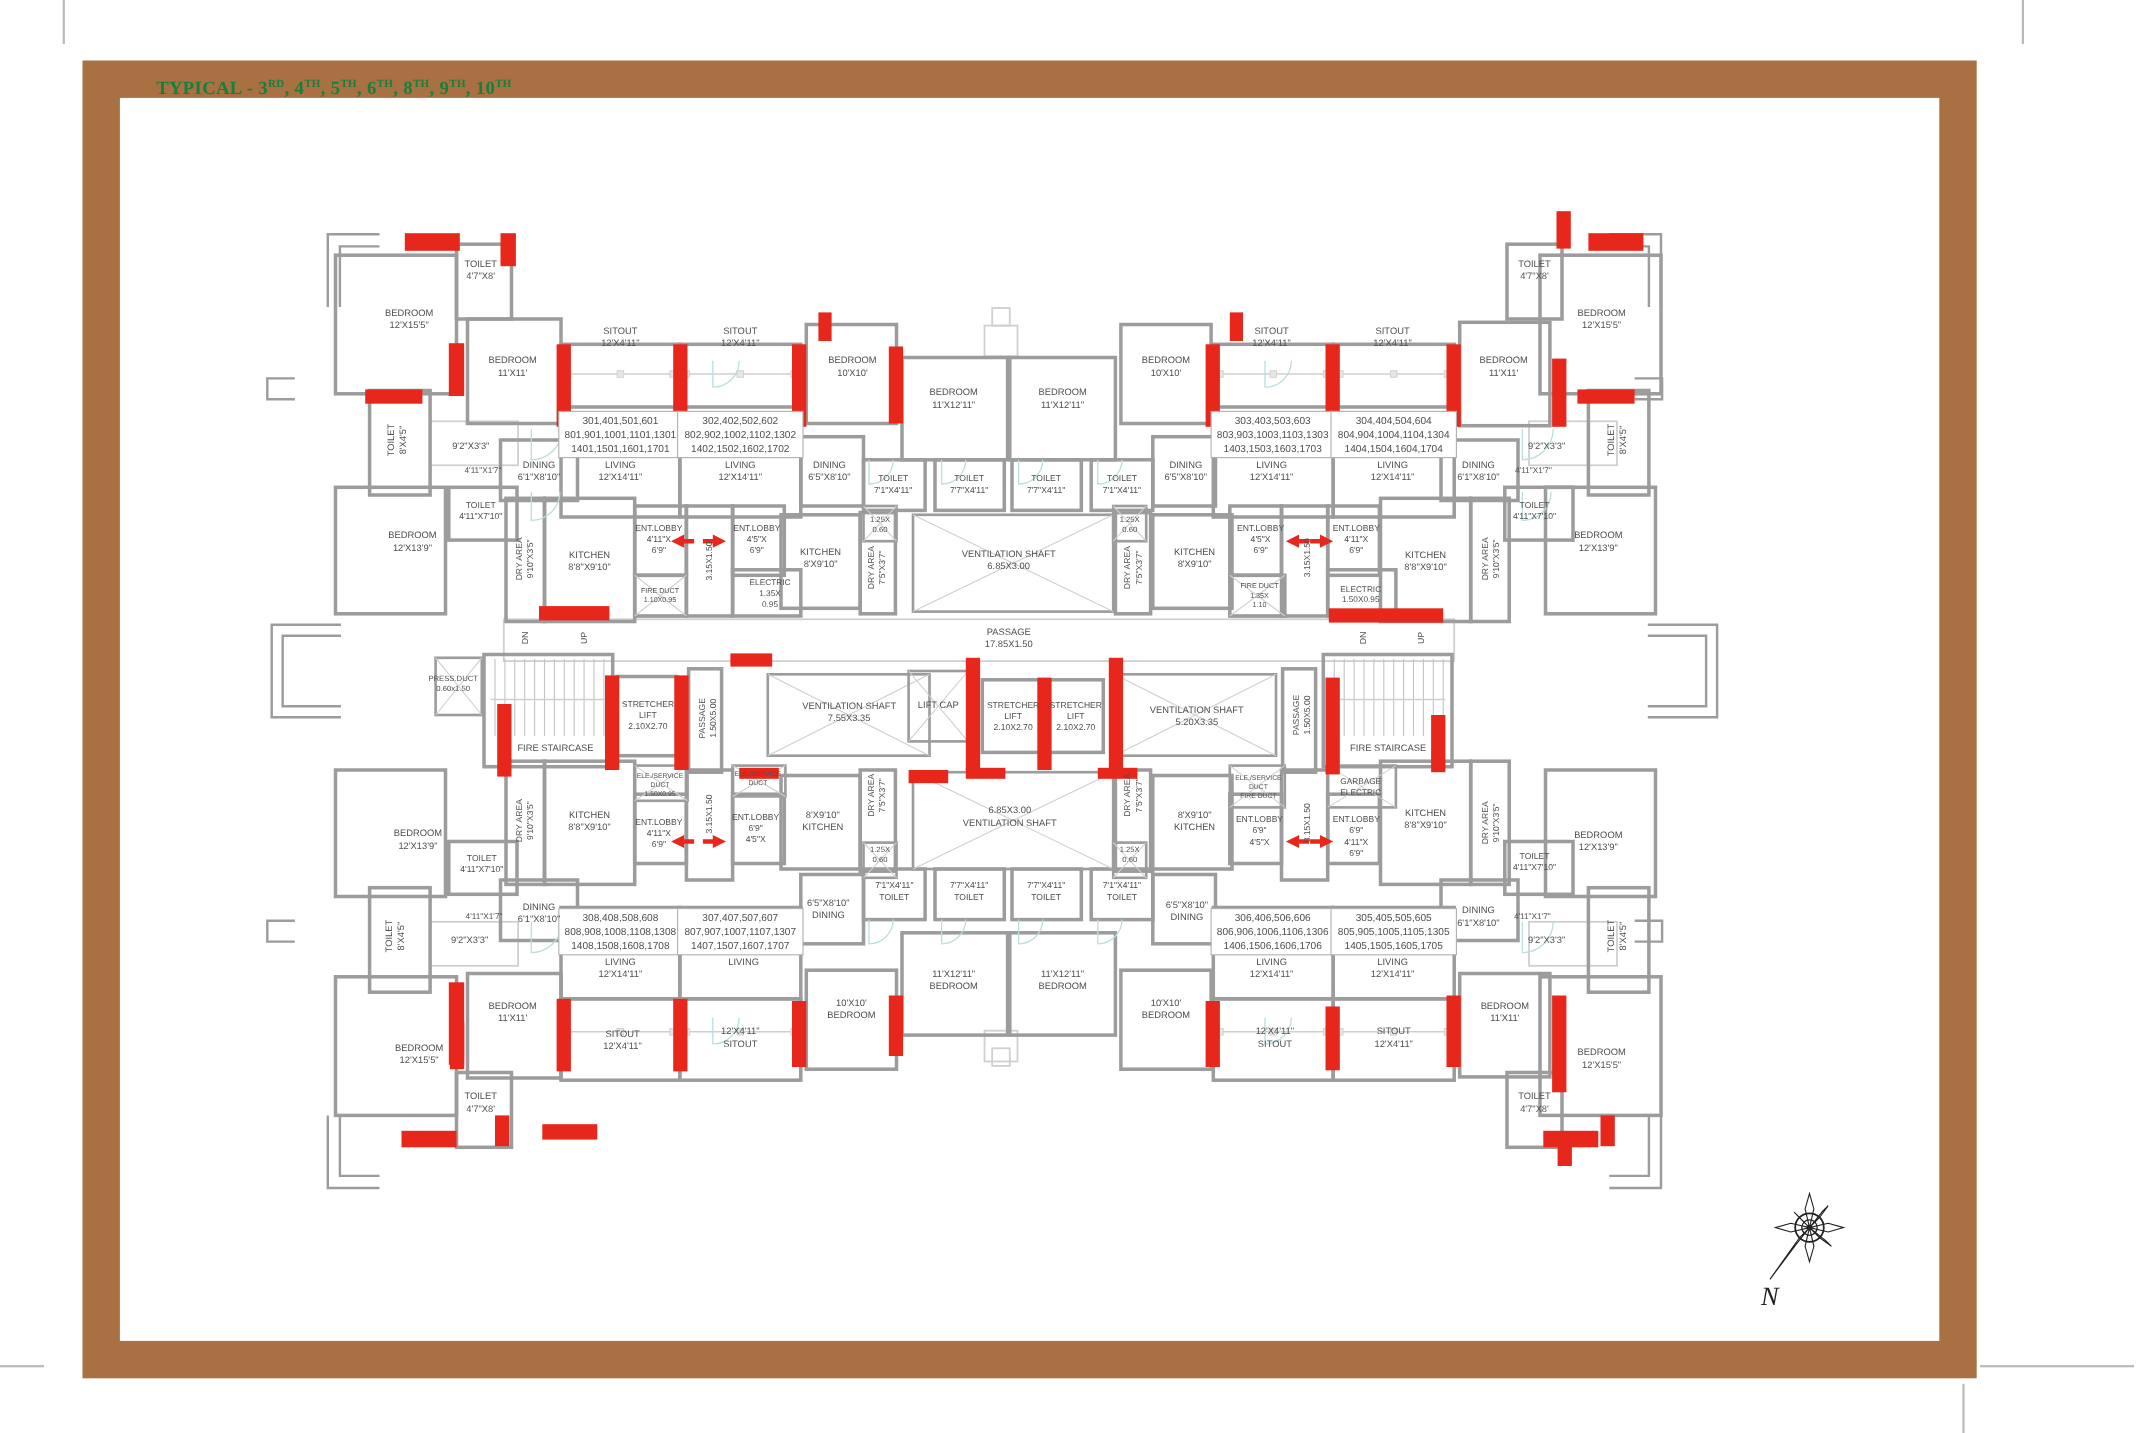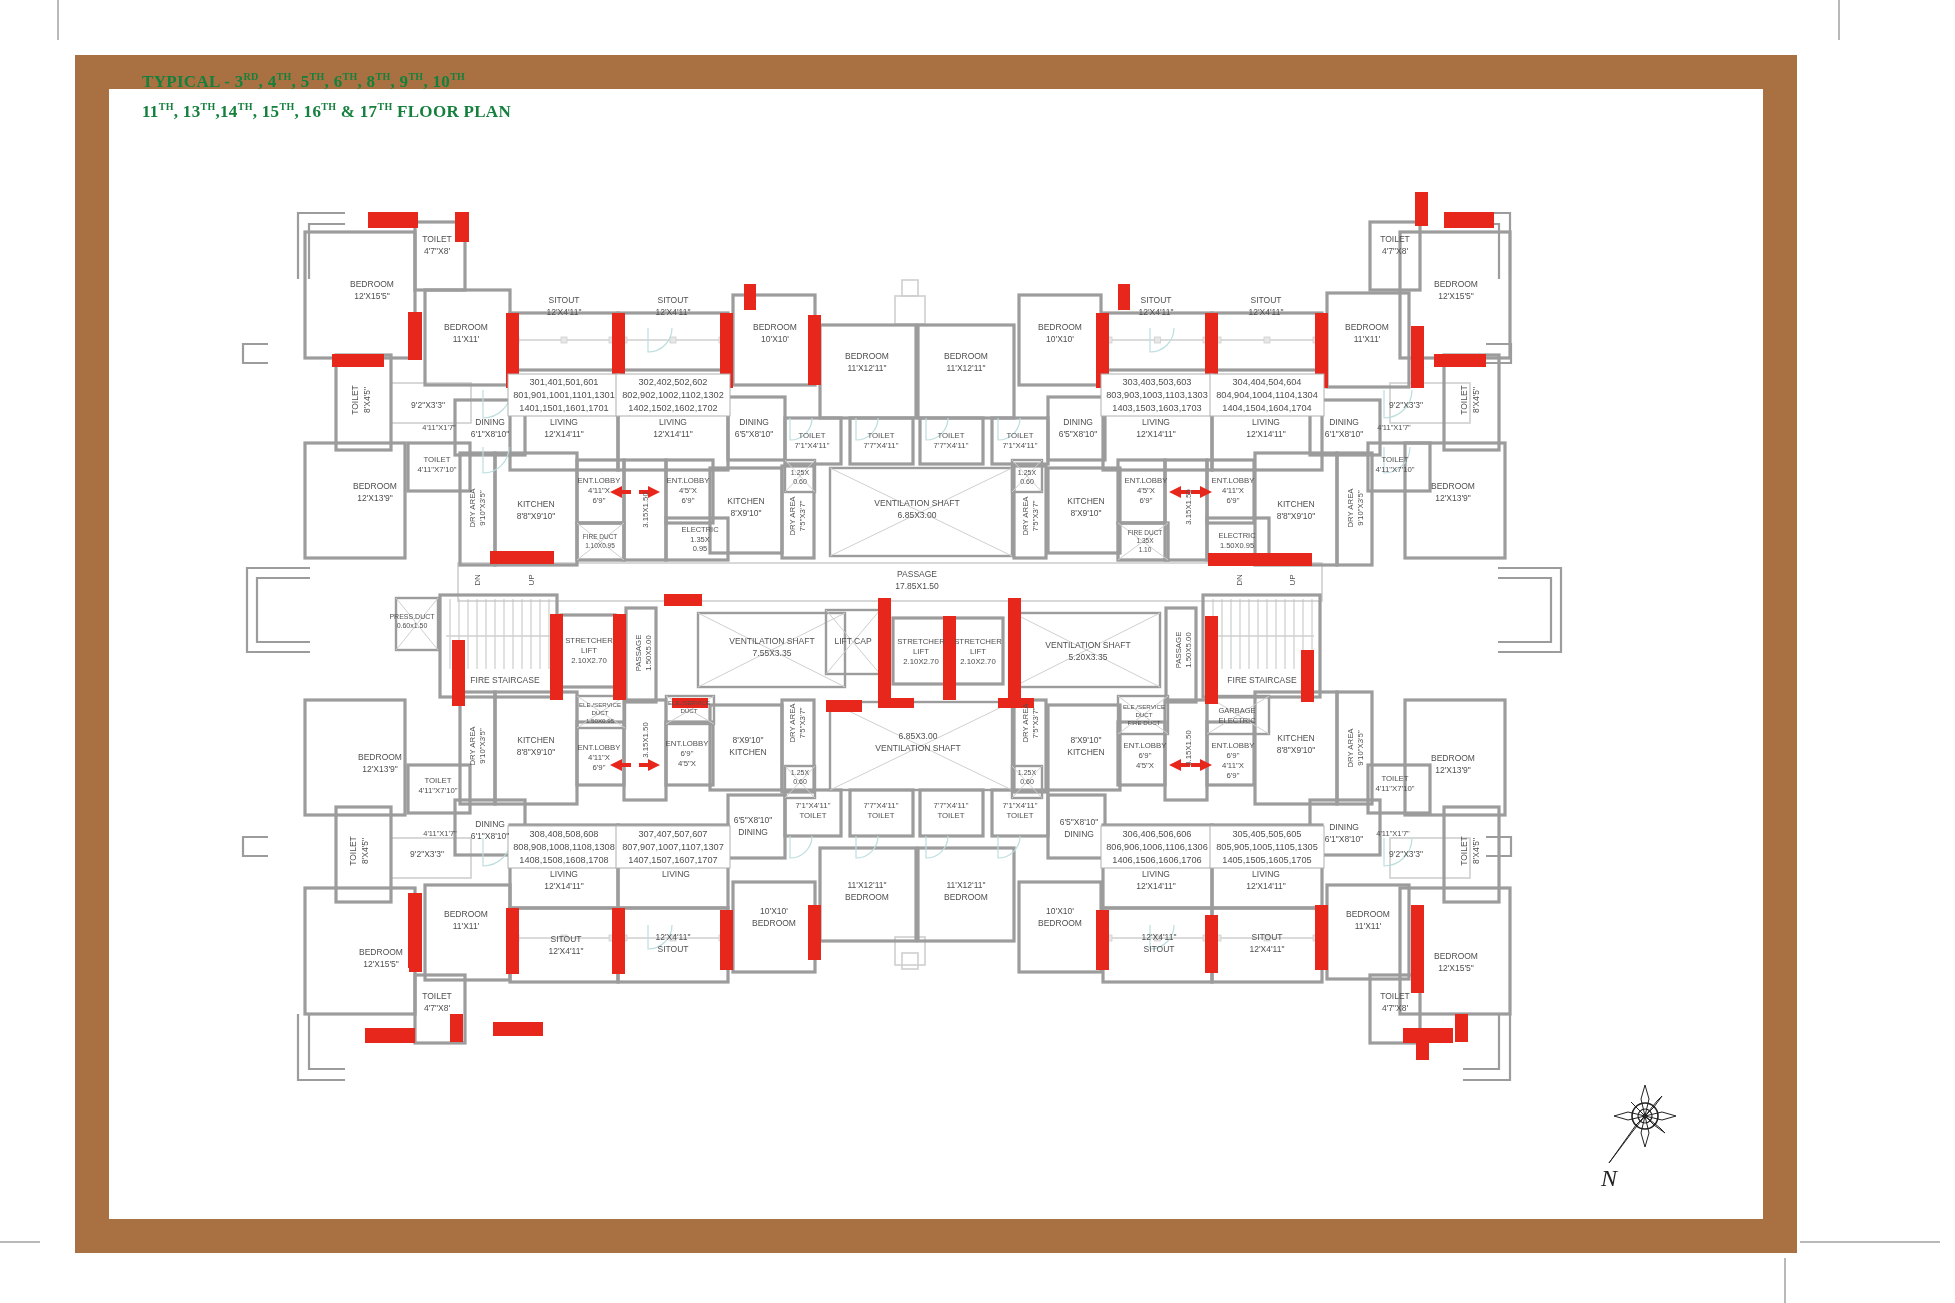--- a/index.html
+++ b/index.html
@@ -18,21 +18,20 @@
 <div class="frame"></div>
 
 <div class="cropmark" style="left:57px;top:0;width:2px;height:40px;"></div>
 <div class="cropmark" style="left:1838px;top:0;width:2px;height:40px;"></div>
 <div class="cropmark" style="left:1800px;top:1241px;width:140px;height:2px;"></div>
 <div class="cropmark" style="left:1784px;top:1258px;width:2px;height:45px;"></div>
 <div class="cropmark" style="left:0px;top:1241px;width:40px;height:2px;"></div>
 
 <div class="title">
   <div id="title-line-1">TYPICAL - 3<sup>RD</sup>, 4<sup>TH</sup>, 5<sup>TH</sup>, 6<sup>TH</sup>, 8<sup>TH</sup>, 9<sup>TH</sup>, 10<sup>TH</sup></div>
-  <div id="title-line-2">11<sup>TH</sup>, 13<sup>TH</sup>,14<sup>TH</sup>, 15<sup>TH</sup>, 16<sup>TH</sup> &amp; 17<sup>TH</sup> FLOOR PLAN</div>
 </div>
 
 <div id="plan-wrap"><svg width="1955" height="1303" viewBox="0 0 1955 1303">
       <rect x="391" y="383" width="80" height="40" fill="none" stroke="#cfcfcf" stroke-width="1.6"></rect>
       <rect x="1390" y="383" width="80" height="40" fill="none" stroke="#cfcfcf" stroke-width="1.6"></rect>
       <rect x="391" y="838" width="80" height="40" fill="none" stroke="#cfcfcf" stroke-width="1.6"></rect>
       <rect x="1390" y="838" width="80" height="40" fill="none" stroke="#cfcfcf" stroke-width="1.6"></rect>
       <rect x="458" y="563" width="864" height="38" fill="none" stroke="#cfcfcf" stroke-width="1.6"></rect>
       <rect x="895" y="296" width="30" height="28" fill="none" stroke="#cfcfcf" stroke-width="1.6"></rect>
       <rect x="902" y="280" width="16" height="16" fill="none" stroke="#cfcfcf" stroke-width="1.6"></rect>

